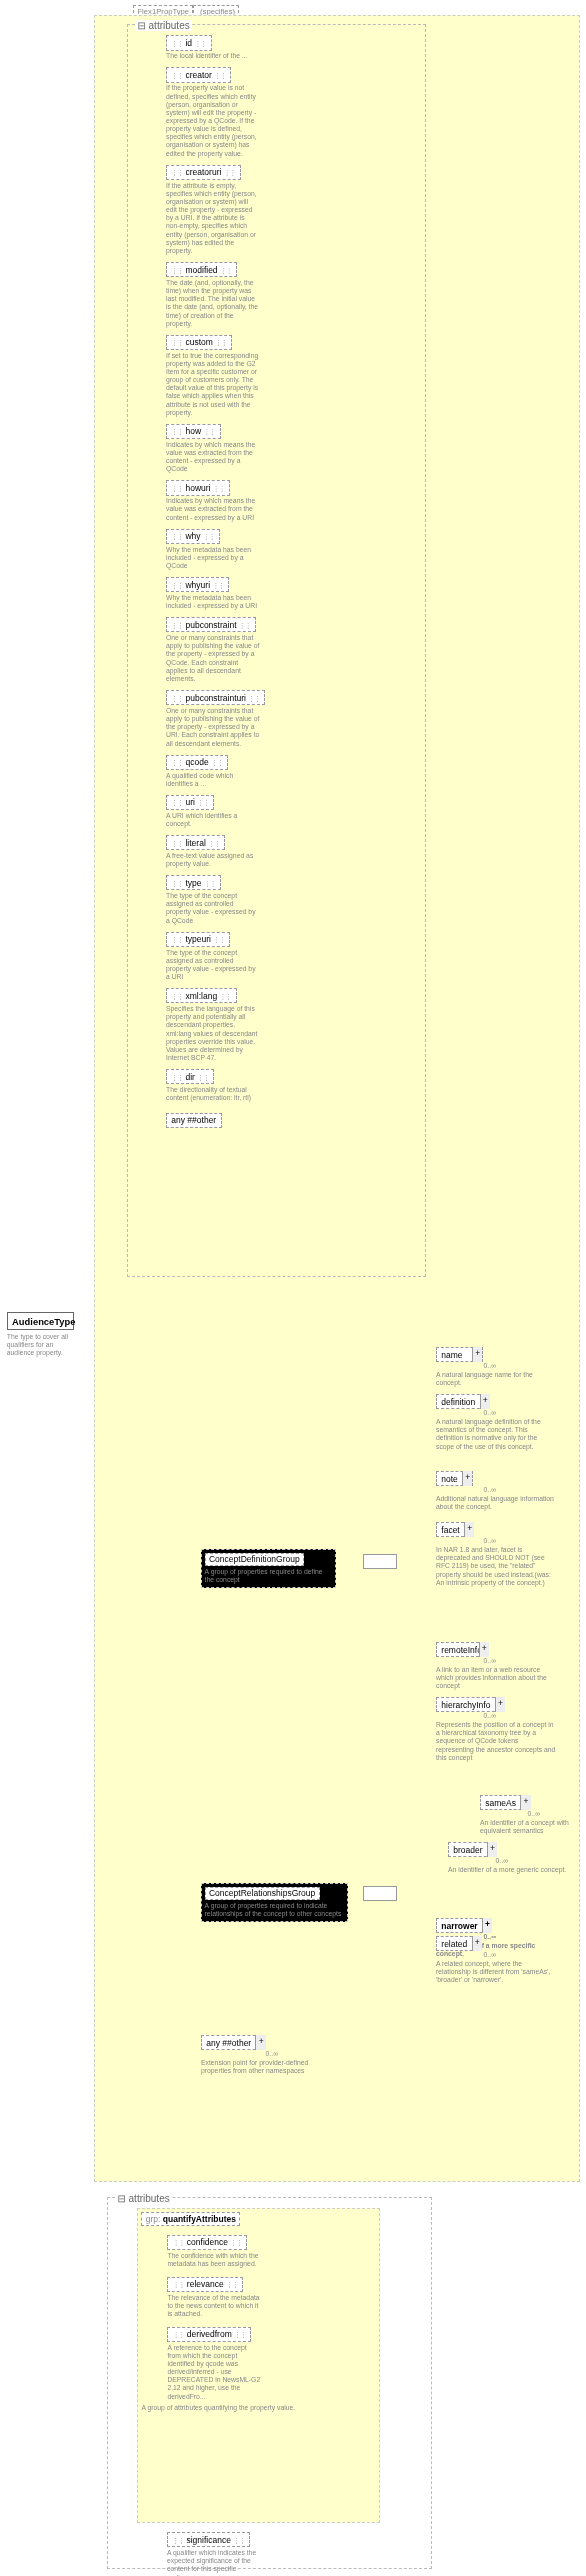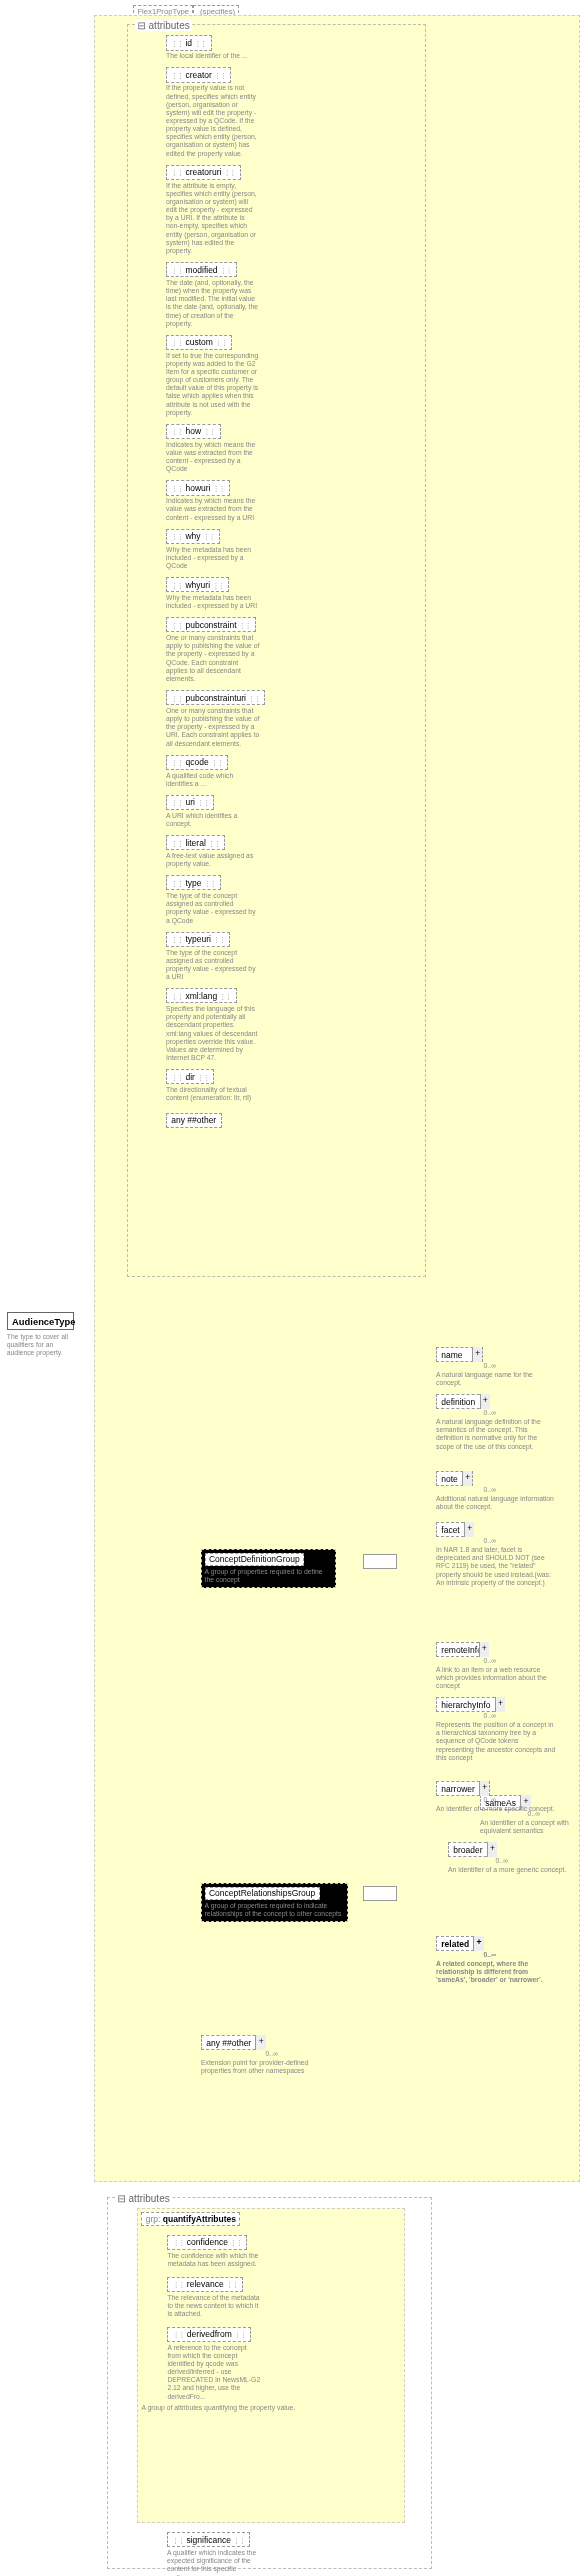--- a/index.html
+++ b/index.html
@@ -27,21 +27,21 @@
 .seq-cdg{left:363px;top:1554px}
 .seq-crg{left:363px;top:1886px}
 .card{position:absolute;color:#888;font-size:6.8px}
 .child-item{position:absolute;width:120px}
 .child-name{border:0.9px solid #666;padding:1.7px 4.3px;display:inline-block;background:#fff;font-size:8.5px;position:relative}
 .child-name.opt{border-style:dashed;border-color:#999}
 .child-name .plus{position:absolute;right:-0.9px;top:-0.9px;bottom:-0.9px;width:10.3px;border-left:0.9px solid #999;background:#eee;text-align:center;line-height:12px;font-size:8.5px}
 .child-desc{color:#888;font-size:6.8px;margin-top:1.7px;line-height:1.2}
 .any-grp{position:absolute;left:201px;top:2035px;width:111px}
 .attr-box2{position:absolute;left:107px;top:2197px;width:325px;height:372px;border:0.9px dashed #bbb;background:#fff}
-.grp-qa{position:absolute;left:137px;top:2208px;width:268px;height:315px;border:0.9px dashed #ccc;background:#ffffcc;padding:3.4px}
+.grp-qa{position:absolute;left:137px;top:2208px;width:243px;height:315px;border:0.9px dashed #ccc;background:#ffffcc;padding:3.4px}
 </style>
 </head>
 <body>
 
 <div class="root-box">
   <div class="root-label">AudienceType</div>
   <div class="root-desc">The type to cover all qualifiers for an audience property.</div>
 </div>
 
 <div class="ext-label"><span>Flex1PropType</span><span> (specifies)</span></div>
@@ -88,22 +88,22 @@
     <div class="child-item" style="left: 436px; top: 1347px;"><div class="child-name opt" style="padding-right:19px">name<span class="plus">+</span></div><div class="card" style="position:static;text-align:right;width:60px">0..∞</div><div class="child-desc">A natural language name for the concept.</div></div>
     <div class="child-item" style="left: 436px; top: 1394px;"><div class="child-name opt" style="padding-right:13.7px">definition<span class="plus">+</span></div><div class="card" style="position:static;text-align:right;width:60px">0..∞</div><div class="child-desc">A natural language definition of the semantics of the concept. This definition is normative only for the scope of the use of this concept.</div></div>
     <div class="child-item" style="left: 436px; top: 1471px;"><div class="child-name opt" style="padding-right:13.7px">note<span class="plus">+</span></div><div class="card" style="position:static;text-align:right;width:60px">0..∞</div><div class="child-desc">Additional natural language information about the concept.</div></div>
     <div class="child-item" style="left: 436px; top: 1522px;"><div class="child-name opt" style="padding-right:13.7px">facet<span class="plus">+</span></div><div class="card" style="position:static;text-align:right;width:60px">0..∞</div><div class="child-desc">In NAR 1.8 and later, facet is deprecated and SHOULD NOT (see RFC 2119) be used, the "related" property should be used instead.(was: An intrinsic property of the concept.)</div></div>
     <div class="child-item" style="left: 436px; top: 1642px;"><div class="child-name opt" style="padding-right:6px">remoteInfo<span class="plus">+</span></div><div class="card" style="position:static;text-align:right;width:60px">0..∞</div><div class="child-desc">A link to an item or a web resource which provides information about the concept</div></div>
     <div class="child-item" style="left: 436px; top: 1697px;"><div class="child-name opt" style="padding-right:13.7px">hierarchyInfo<span class="plus">+</span></div><div class="card" style="position:static;text-align:right;width:60px">0..∞</div><div class="child-desc">Represents the position of a concept in a hierarchical taxonomy tree by a sequence of QCode tokens representing the ancestor concepts and this concept</div></div>
   </div>
 <div id="crg-children">
     <div class="child-item" style="left: 436px; top: 1795px; margin-left: 44px;"><div class="child-name opt" style="padding-right:13.7px">sameAs<span class="plus">+</span></div><div class="card" style="position:static;text-align:right;width:60px">0..∞</div><div class="child-desc">An identifier of a concept with equivalent semantics</div></div>
     <div class="child-item" style="left: 436px; top: 1842px; margin-left: 12px;"><div class="child-name opt" style="padding-right:13.7px">broader<span class="plus">+</span></div><div class="card" style="position:static;text-align:right;width:60px">0..∞</div><div class="child-desc">An identifier of a more generic concept.</div></div>
-    <div class="child-item" style="left: 436px; top: 1781px;"><div class="child-name opt" style="padding-right:13.7px">narrower<span class="plus">+</span></div><div class="card" style="position:static;text-align:right;width:60px">0..∞</div><div class="child-desc">An identifier of a more specific concept.</div></div>
-    <div class="child-item" style="left: 436px; top: 1936px; font-weight: bold;"><div class="child-name opt" style="padding-right:13.7px">related<span class="plus">+</span></div><div class="card" style="position:static;text-align:right;width:60px">0..∞</div><div class="child-desc">A related concept, where the relationship is different from 'sameAs', 'broader' or 'narrower'.</div></div>
+    <div class="child-item" style="left: 436px; top: 1918px; font-weight: bold;"><div class="child-name opt" style="padding-right:13.7px">narrower<span class="plus">+</span></div><div class="card" style="position:static;text-align:right;width:60px">0..∞</div><div class="child-desc">An identifier of a more specific concept.</div></div>
+    <div class="child-item" style="left: 436px; top: 1936px;"><div class="child-name opt" style="padding-right:13.7px">related<span class="plus">+</span></div><div class="card" style="position:static;text-align:right;width:60px">0..∞</div><div class="child-desc">A related concept, where the relationship is different from 'sameAs', 'broader' or 'narrower'.</div></div>
   </div>
 
 <div class="any-grp">
   <div class="child-name opt" style="padding-right:13.7px"><span>any ##other</span><span class="plus">+</span></div>
   <div class="card" style="position:static;text-align:right;width:77px">0..∞</div>
   <div class="child-desc">Extension point for provider-defined properties from other namespaces</div>
 </div>
 
 <div class="attr-box2">
   <span class="attr-label" style="left:6.8px;top:-5.1px">⊟ <span>attributes</span></span>

